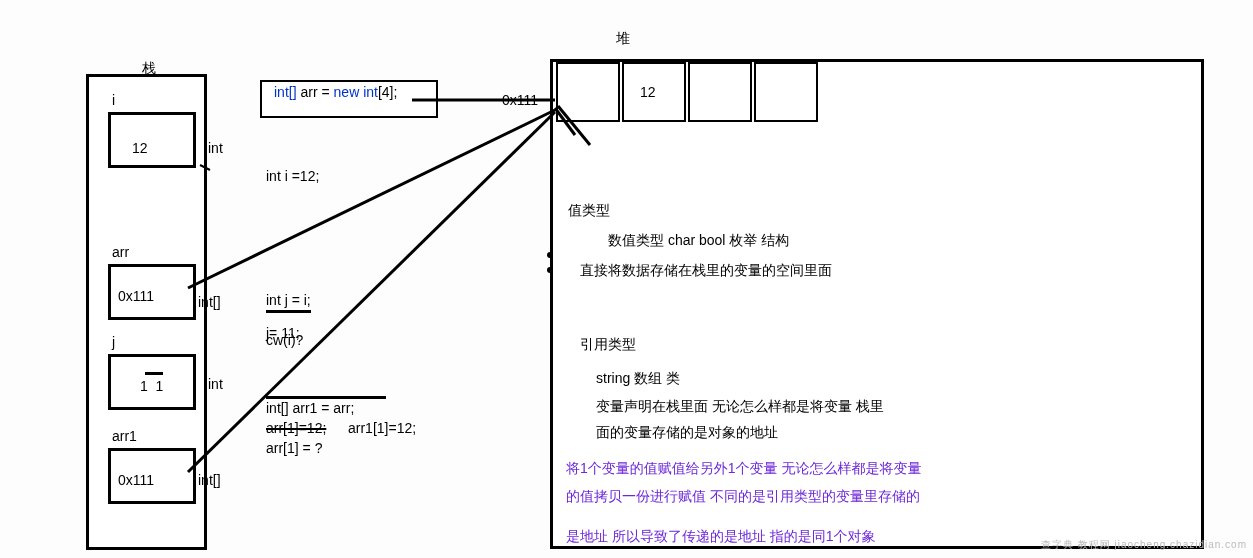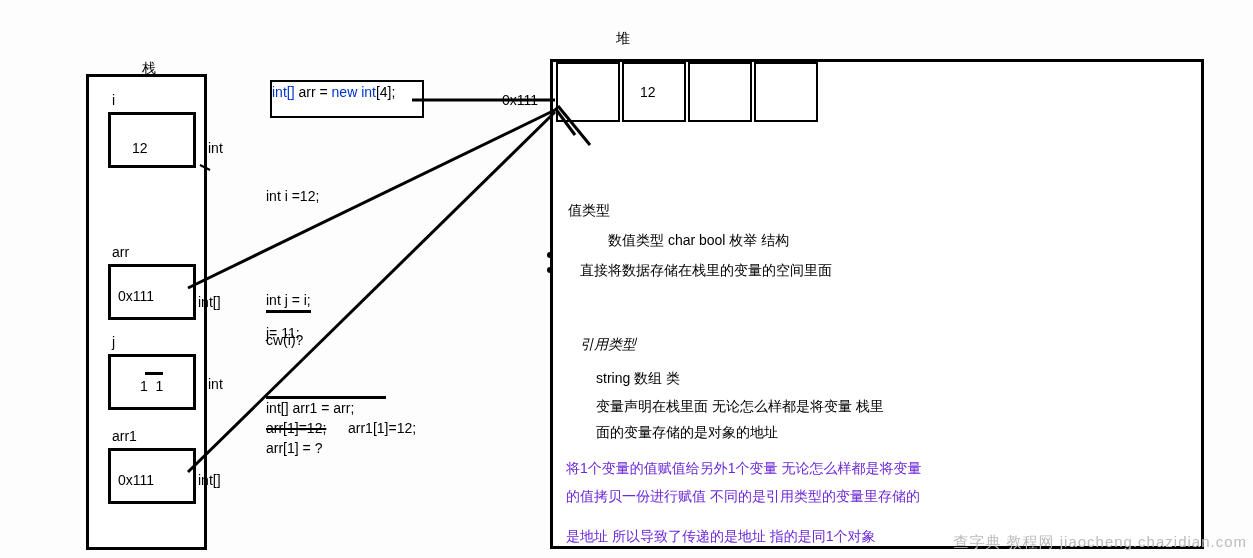--- a/index.html
+++ b/index.html
@@ -15,21 +15,21 @@
     overflow: hidden;
   }
   .abs { position: absolute; }
   .box { border: 3px solid #000; background: #fff; }
   .thin-box { border: 2px solid #000; }
   .label { font-size: 14px; white-space: nowrap; }
   .code-kw { color: #0033cc; }
   .code-new { color: #0033cc; }
   .red { color: #6d28d9; }
   .strike { text-decoration: line-through; text-decoration-thickness: 2px; }
-  .watermark { position: absolute; right: 6px; bottom: 6px; font-size: 15px; color: #bbb; letter-spacing: 1px; }
+  .watermark { position: absolute; right: 6px; bottom: 6px; font-size: 10px; color: #bbb; letter-spacing: 1px; }
   svg.overlay { position: absolute; left: 0; top: 0; pointer-events: none; }
 </style>
 </head>
 <body>
 
 <div class="abs label" style="left:142px; top:60px;">栈</div>
 
 <div class="abs box" style="left:86px; top:74px; width:115px; height:470px;"></div>
 
 <div class="abs label" style="left:112px; top:92px;">i</div>
@@ -59,45 +59,45 @@
 <div class="abs box" style="left:550px; top:59px; width:648px; height:484px;"></div>
 
 <div class="abs label" style="left:502px; top:92px;">0x111</div>
 
 <div class="abs thin-box" style="left:556px; top:62px; width:60px; height:56px; background:#fff;"></div>
 <div class="abs thin-box" style="left:622px; top:62px; width:60px; height:56px; background:#fff;"></div>
 <div class="abs label" style="left:640px; top:84px;">12</div>
 <div class="abs thin-box" style="left:688px; top:62px; width:60px; height:56px; background:#fff;"></div>
 <div class="abs thin-box" style="left:754px; top:62px; width:60px; height:56px; background:#fff;"></div>
 
-<div class="abs thin-box" style="left:270px; top:80px; width:150px; height:30px; background:#fff; padding:2px 0;">
+<div class="abs thin-box" style="left:260px; top:80px; width:150px; height:30px; background:#fff; padding:2px 12px;">
   <span class="code-kw">int[]</span>
   <span>arr</span>
   <span>=</span>
   <span class="code-new">new int</span><span>[4];</span>
 </div>
 
-<div class="abs label" style="left:266px; top:168px;margin-top:20px;">int i =12;</div>
+<div class="abs label" style="left:266px; top:168px;">int i =12;</div>
 
 <div class="abs label" style="left:266px; top:292px; border-bottom:3px solid #000; padding-bottom:2px;">int j = i;</div>
 <div class="abs label" style="left:266px; top:312px;margin-top:13px;">j= 11;</div>
 <div class="abs label" style="left:266px; top:332px;">cw(i)?</div>
 
 <div class="abs label" style="left:266px; top:400px;">int[] arr1 = arr;</div>
 <div class="abs label strike" style="left:266px; top:420px;">arr[1]=12;</div>
 <div class="abs label" style="left:348px; top:420px;">arr1[1]=12;</div>
 <div class="abs label" style="left:266px; top:440px;">arr[1] = ?</div>
 
 <div class="abs" style="left:266px; top:396px; width:120px; height:3px; background:#000;"></div>
 
 <div class="abs label" style="left:568px; top:202px;">值类型</div>
 <div class="abs label" style="left:596px; top:232px;margin-left:12px;">数值类型 char bool 枚举 结构</div>
 <div class="abs label" style="left:580px; top:262px;">直接将数据存储在栈里的变量的空间里面</div>
 
-<div class="abs label" style="left:580px; top:336px;font-style:italic;">引用类型</div>
+<div class="abs label" style="left:580px; top:336px;">引用类型</div>
 <div class="abs label" style="left:596px; top:370px;">string 数组 类</div>
 <div class="abs label" style="left:596px; top:398px;">变量声明在栈里面 无论怎么样都是将变量 栈里</div>
 <div class="abs label" style="left:596px; top:424px;">面的变量存储的是对象的地址</div>
 
 <div class="abs label red" style="left:566px; top:460px;">将1个变量的值赋值给另外1个变量 无论怎么样都是将变量</div>
 <div class="abs label red" style="left:566px; top:488px;">的值拷贝一份进行赋值 不同的是引用类型的变量里存储的</div>
 <div class="abs label red" style="left:566px; top:528px;">是地址 所以导致了传递的是地址 指的是同1个对象</div>
 
 <svg class="overlay" width="1253" height="558">
 

